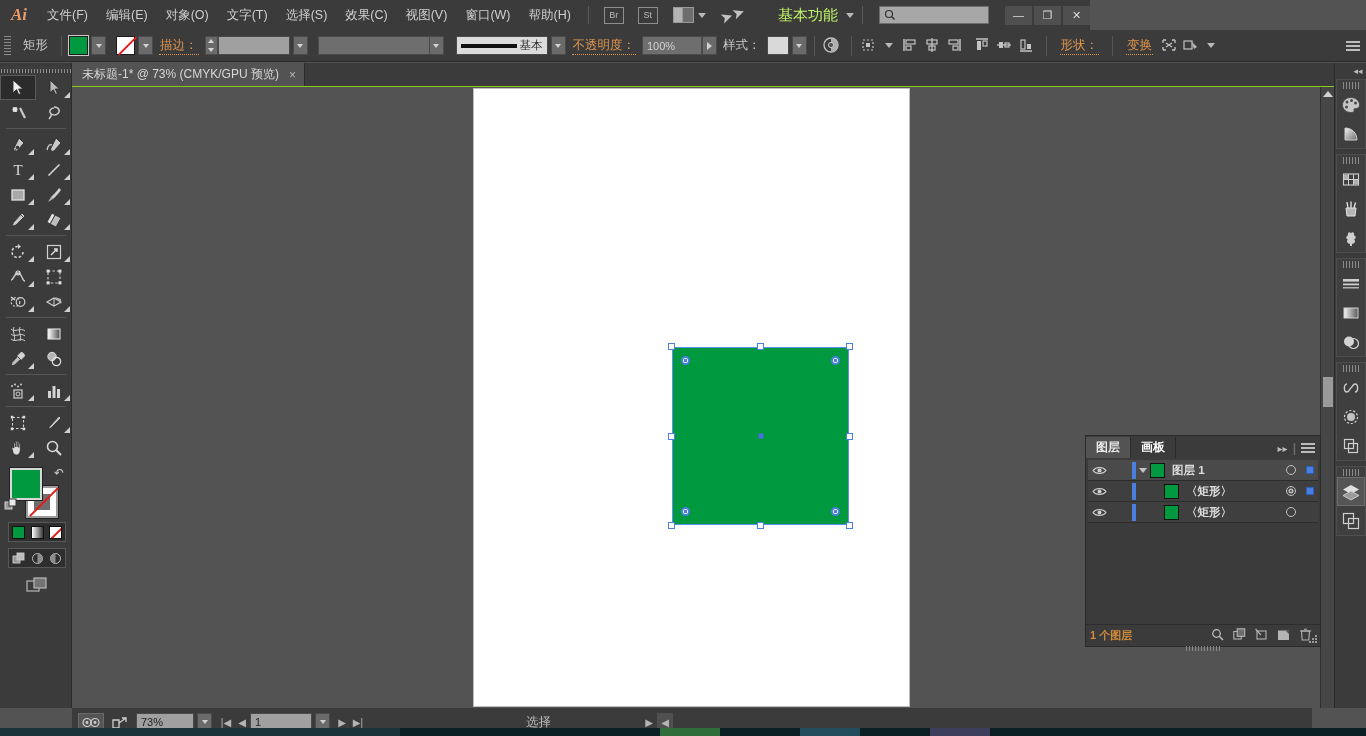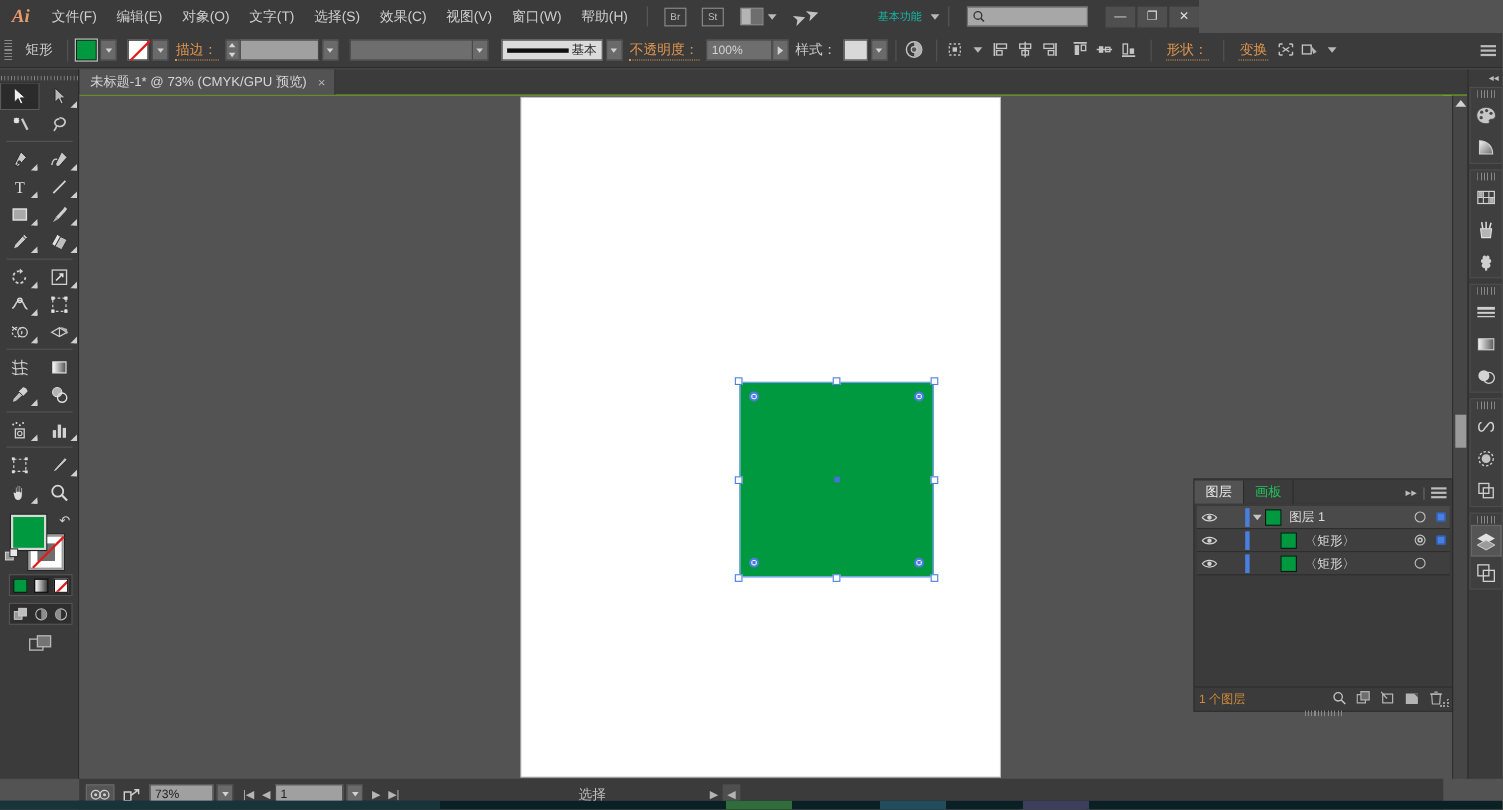--- a/index.html
+++ b/index.html
@@ -43,21 +43,21 @@
   .arrange-ico i { display: block; border-right: 1px solid #9a9a9a; }
   .arrange-ico i:nth-child(1) { width: 9px; background: #b4b4b4; }
   .arrange-ico i:nth-child(2) { width: 10px; background: #6e6e6e; border-right: none;}
   .caret {
     width: 0; height: 0; border-left: 4px solid transparent; border-right: 4px solid transparent;
     border-top: 5px solid #b9b9b9; margin-left: 4px; cursor: default;
   }
   .rocket { margin-left: 14px; color: #c3c3c3; font-size: 15px; transform: rotate(-20deg); cursor:default;}
   .spacer { flex: 1; }
   .workspace {
-    color: #14b8a6; font-size: 10px; padding: 0 4px; cursor: default;
+    color: #bef264; font-size: 15px; padding: 0 4px; cursor: default;
   }
   .search-box {
     width: 110px; height: 18px; background: #a7a7a7; border: 1px solid #6d6d6d;
     margin-left: 8px; display: flex; align-items: center; padding-left: 4px;
     color: #4a4a4a; font-size: 11px;
   }
   .win-btns { display: flex; margin-left: 14px; }
   .win-btn {
     width: 27px; height: 19px; background: #4f4f4f; margin-left: 2px;
     color: #dcdcdc; font-size: 11px; text-align: center; line-height: 19px; cursor: default;
@@ -279,26 +279,26 @@
   }
   .rail-ico {
     width: 28px; height: 29px; display: flex; align-items: center; justify-content: center;
     cursor: default;
   }
   .rail-ico.active { background: #555; box-shadow: inset 0 0 0 1px #6d6d6d; }
 
   
   .layers-panel {
     position: absolute; left: 1085px; top: 435px; width: 236px; height: 212px;
-    background: #3b3b3b; border: 1px solid #2a2a2a;
+    background: #3b3b3b; border: 1px solid #2a2a2a; font-weight: bold;
   }
   .lp-tabs { height: 22px; display: flex; align-items: flex-end; background: #3b3b3b; }
   .lp-tab {
     height: 21px; padding: 0 10px; display: flex; align-items: center;
-    font-size: 12px; color: #22c55e; border-right: 1px solid #2a2a2a; cursor: default;
+    font-size: 12px; color: #ffffff; border-right: 1px solid #2a2a2a; cursor: default;
   }
   .lp-tab.active { background: #535353; color: #eaeaea; }
   .lp-tab.inactive { background: #3b3b3b; }
   .lp-tabs-right { margin-left: auto; display: flex; align-items: center; gap: 5px; padding: 0 5px 3px 0; }
   .dbl-arrow { color: #bcbcbc; font-size: 10px; }
   .lp-body { background: #3b3b3b; padding: 2px; height: 166px; position: relative; }
   .layer-row {
     height: 21px; display: flex; align-items: center;
     border-bottom: 1px solid #2d2d2d; background: #4a4a4a;
   }

